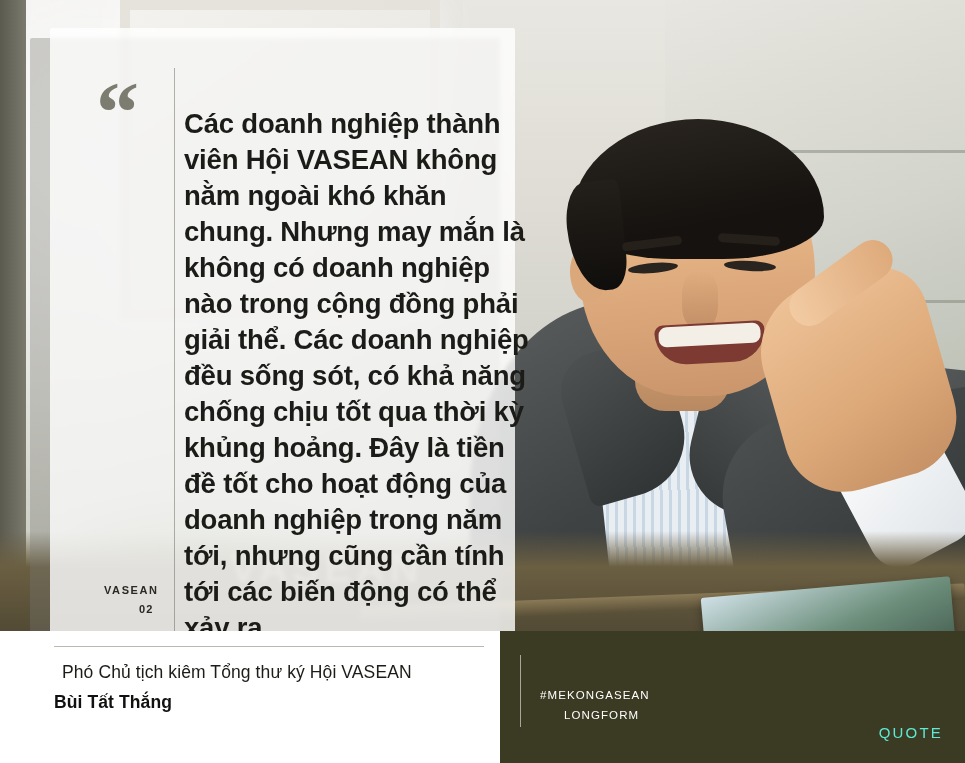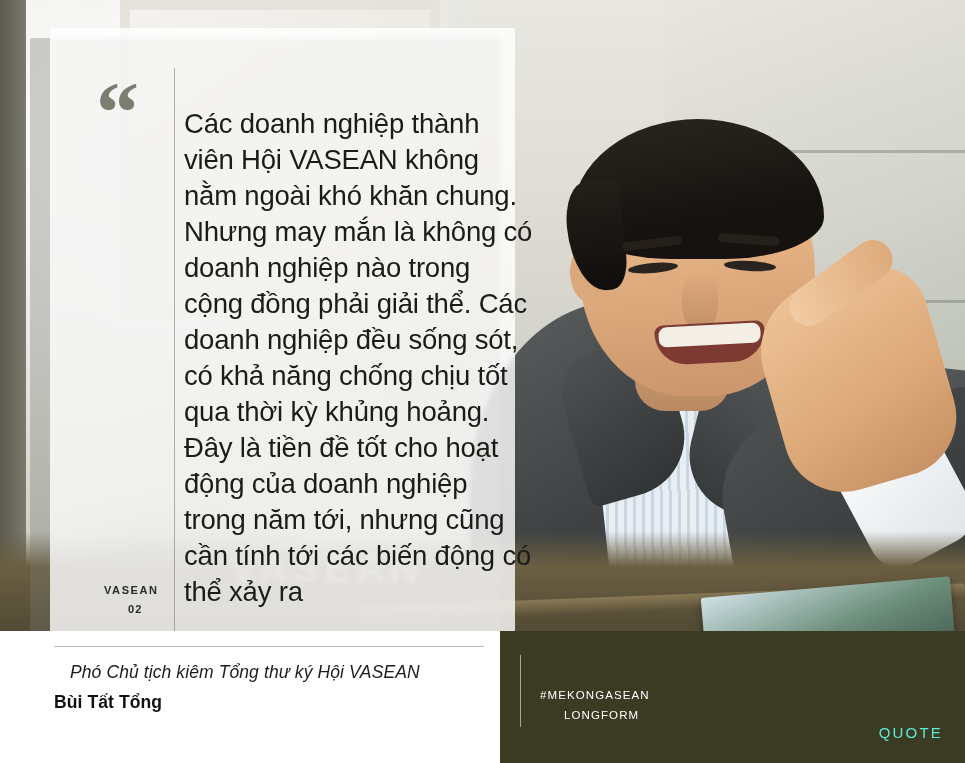--- a/index.html
+++ b/index.html
@@ -280,41 +280,41 @@
     letter-spacing: -4px;
     font-family: "Liberation Serif", serif;
   }
   .quote-text {
     position: absolute;
     left: 134px; top: 78px;
     width: 350px;
     font-size: 27.5px;
     line-height: 1.31;
     color: #1b1b18;
-    font-weight: 400;
+    font-weight: 700;
     letter-spacing: -0.2px;
   }
   .vasean-side {
     position: absolute;
     left: 54px; top: 556px;
     width: 60px;
     text-align: left;
     color: #2a2a24;
   }
   .vasean-side .lbl {
     font-size: 11px;
     letter-spacing: 1.6px;
     font-weight: 700;
   }
   .vasean-side .num {
     font-size: 11px;
     letter-spacing: 1.2px;
     font-weight: 700;
     margin-top: 7px;
-    margin-left: 24px;
+    margin-left: 35px;
   }
   .vline {
     position: absolute;
     left: 124px; top: 40px;
     width: 1px; height: 592px;
     background: rgba(90,90,80,0.45);
   }
 
   
   .bottombar {
@@ -330,25 +330,24 @@
     background: #ffffff;
   }
   .byline-rule {
     position: absolute;
     left: 54px; bottom: 116px;
     width: 430px; height: 1px;
     background: #b9b9b0;
   }
   .byline-role {
     position: absolute;
-    left: 70px; bottom: 80px;
+    left: 62px; bottom: 80px;
     font-size: 17.5px;
     color: #1c1c18;
     letter-spacing: 0.1px;
-    font-style: italic;
   }
   .byline-name {
     position: absolute;
     left: 54px; bottom: 50px;
     font-size: 17.5px;
     color: #111110;
     font-weight: 700;
     letter-spacing: 0.1px;
   }
   .brand-rule {
@@ -440,20 +439,20 @@
     <div class="vasean-side">
       <div class="lbl">VASEAN</div>
       <div class="num">02</div>
     </div>
   </div>
 
   <div class="bottombar">
     <div class="bottom-white"></div>
     <div class="byline-rule"></div>
     <div class="byline-role">Phó Chủ tịch kiêm Tổng thư ký Hội VASEAN</div>
-    <div class="byline-name">Bùi Tất Tổng</div>
+    <div class="byline-name">Bùi Tất Thắng</div>
     <div class="brand-rule"></div>
     <div class="brand-hash">#MEKONGASEAN</div>
     <div class="brand-longform">LONGFORM</div>
     <div class="brand-quote">QUOTE</div>
   </div>
 
 </div>
 
 </body></html>

